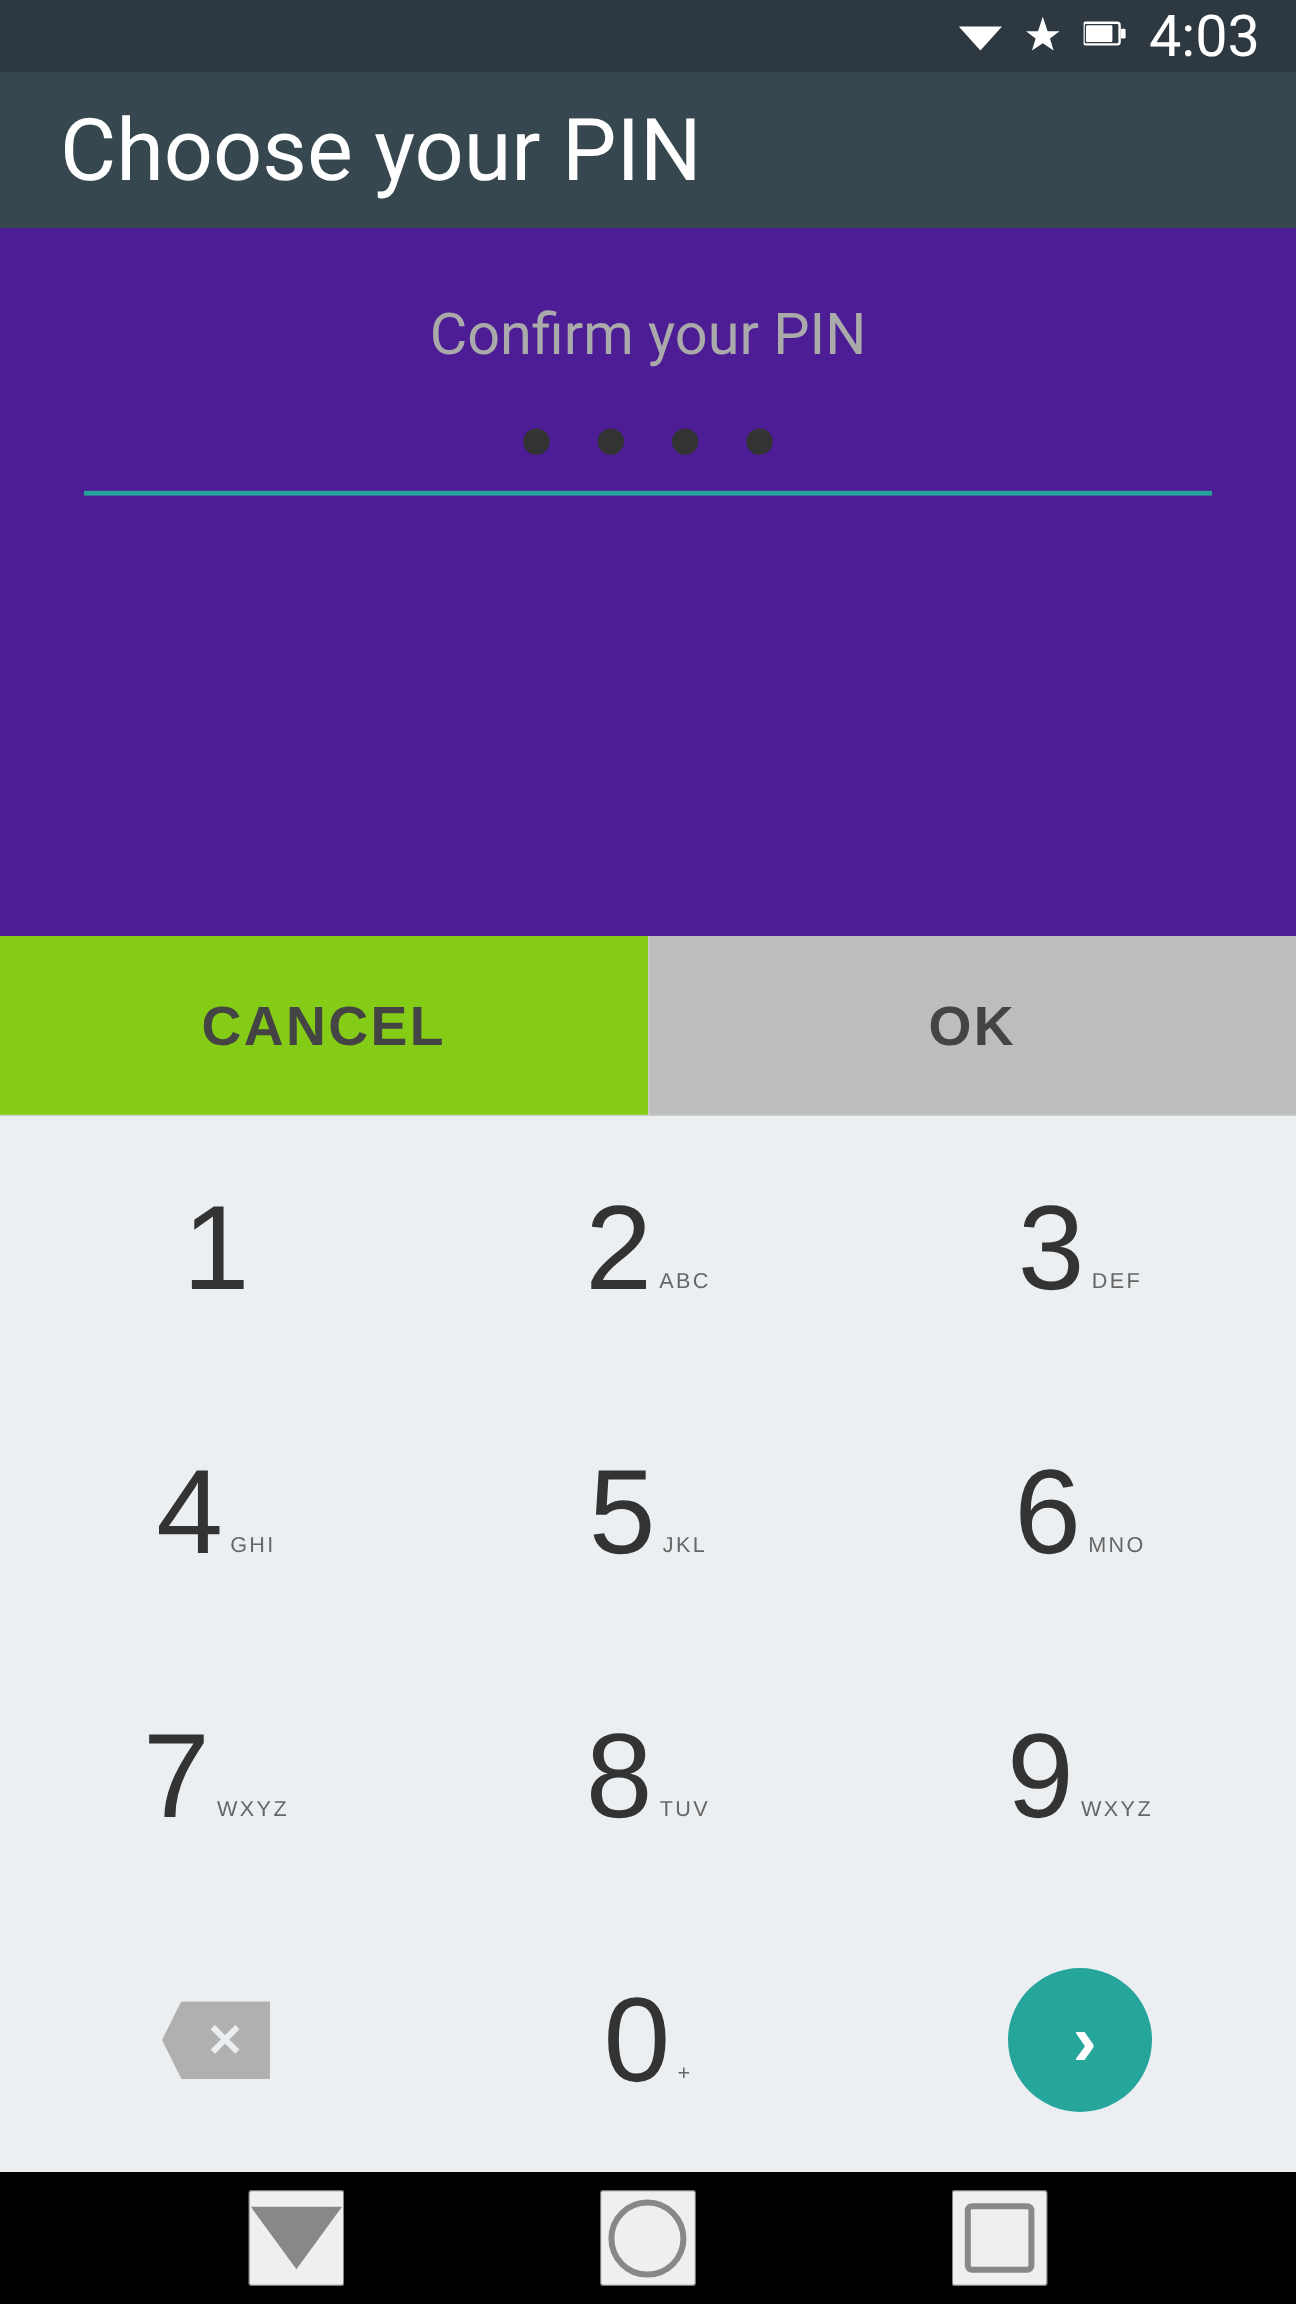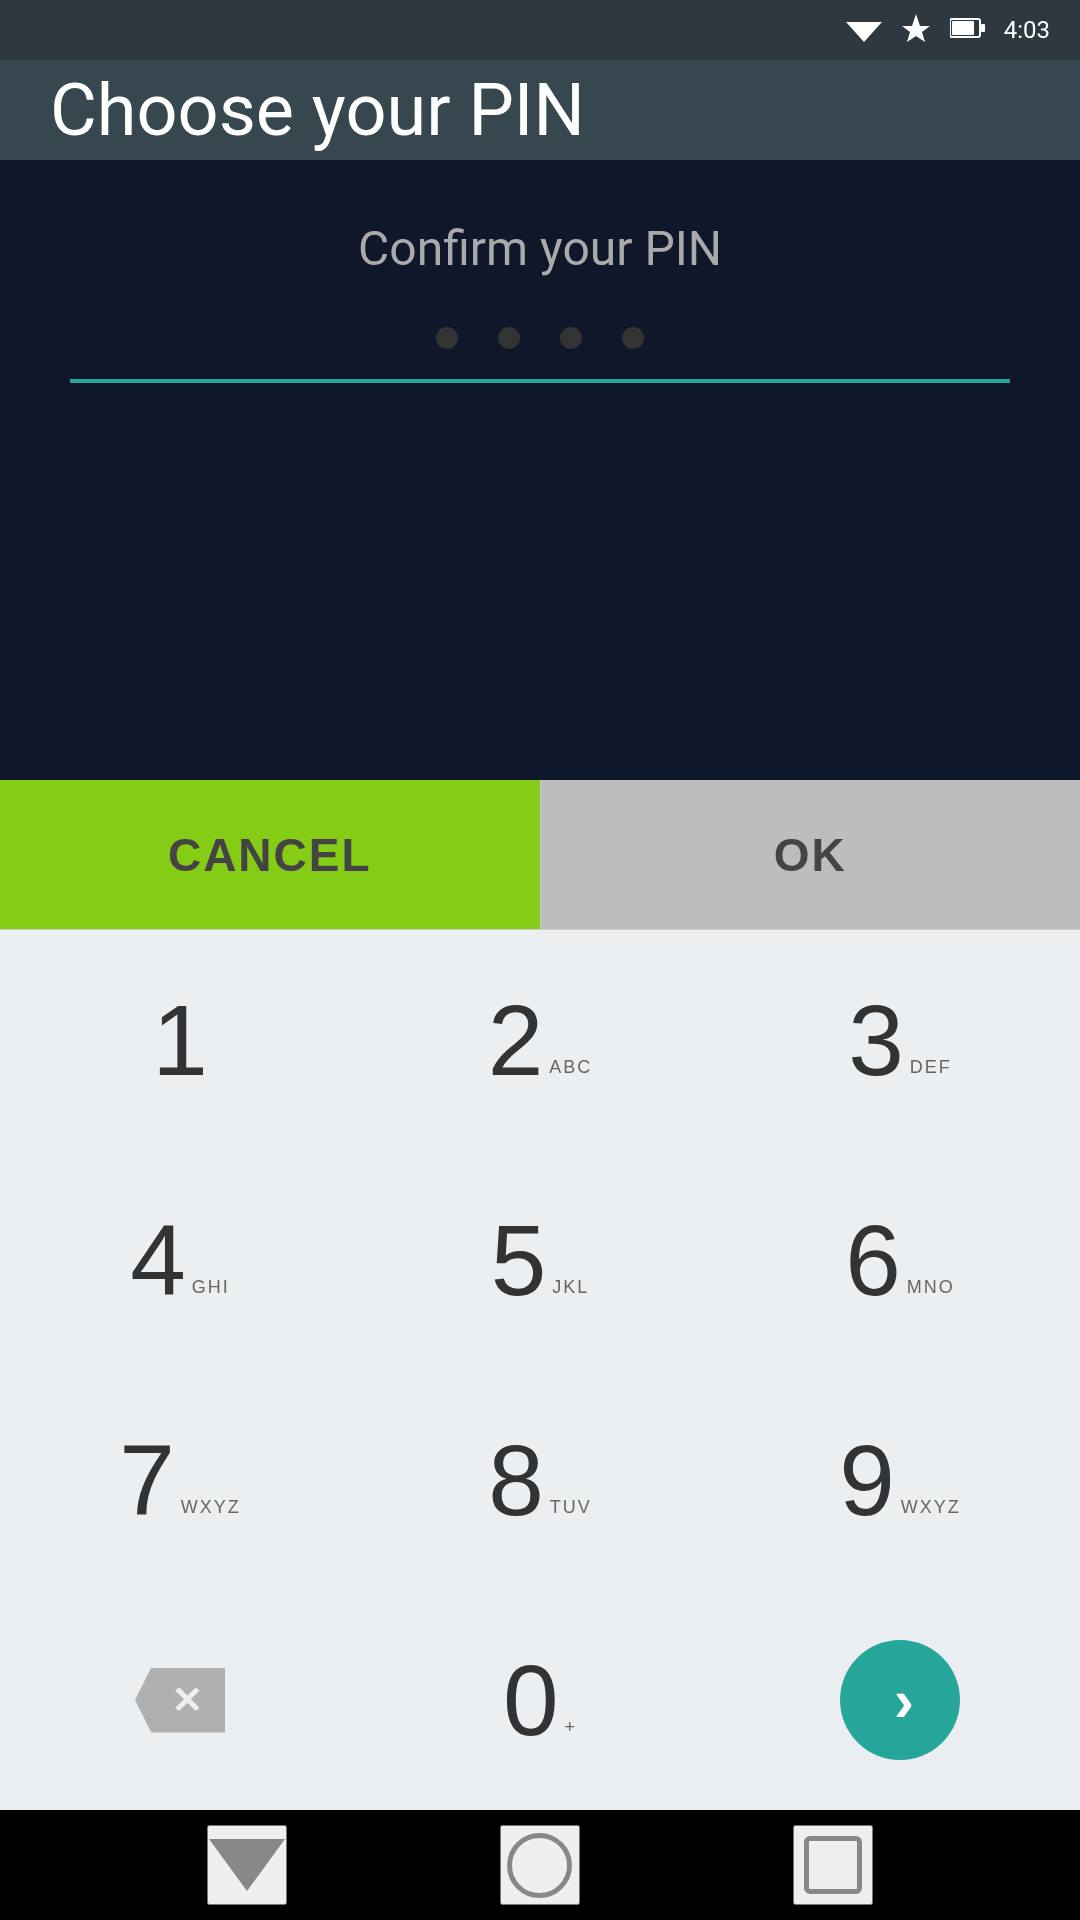--- a/index.html
+++ b/index.html
@@ -30,43 +30,43 @@
     }
 
     .status-bar-icons {
       display: flex;
       align-items: center;
       gap: 18px;
     }
 
     .status-time {
       color: #ffffff;
-      font-size: 24px;
+      font-size: 48px;
       font-weight: 400;
     }
 
     
     .app-bar {
       background: #37474f;
-      height: 100px;
+      height: 130px;
       display: flex;
       align-items: center;
       padding: 0 50px;
     }
 
     .app-title {
       color: #ffffff;
       font-size: 72px;
       font-weight: 400;
       letter-spacing: 0;
     }
 
     
     .content-area {
-      background: #0f172a;
+      background: #4c1d95;
       flex: 1;
       display: flex;
       flex-direction: column;
       align-items: center;
       padding-top: 60px;
     }
 
     .confirm-label {
       color: #aaaaaa;
       font-size: 48px;

